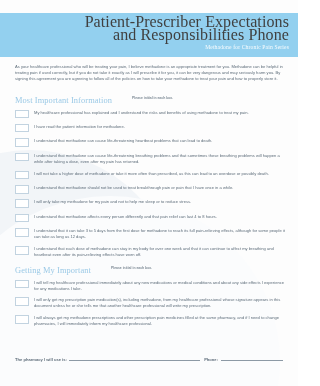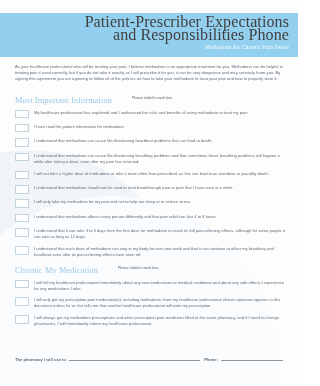--- a/index.html
+++ b/index.html
@@ -231,21 +231,21 @@
         </div>
         <div class="item">
           <span class="checkbox"></span>
           <span class="item-text">I understand that each dose of methadone can stay in my body for over one week and that it can continue to affect my breathing and heartbeat even after its pain-relieving effects have worn off.</span>
         </div>
       </div>
     </div>
 
     <div class="section" id="section-getting-medication">
       <div class="section-head">
-        <span class="section-title">Chronic My Medication</span>
+        <span class="section-title">Getting My Important</span>
         <span class="section-note">Please initial in each box.</span>
       </div>
       <div class="items">
         <div class="item">
           <span class="checkbox"></span>
           <span class="item-text">I will tell my healthcare professional immediately about any new medications or medical conditions and about any side effects I experience for any medications I take.</span>
         </div>
         <div class="item">
           <span class="checkbox"></span>
           <span class="item-text">I will only get my prescription pain medication(s), including methadone, from my healthcare professional whose signature appears in this document unless he or she tells me that another healthcare professional will write my prescription.</span>

